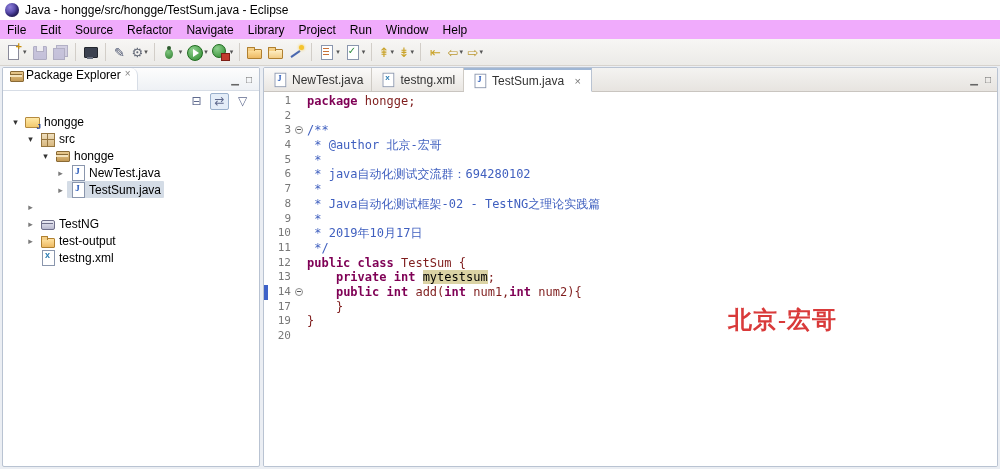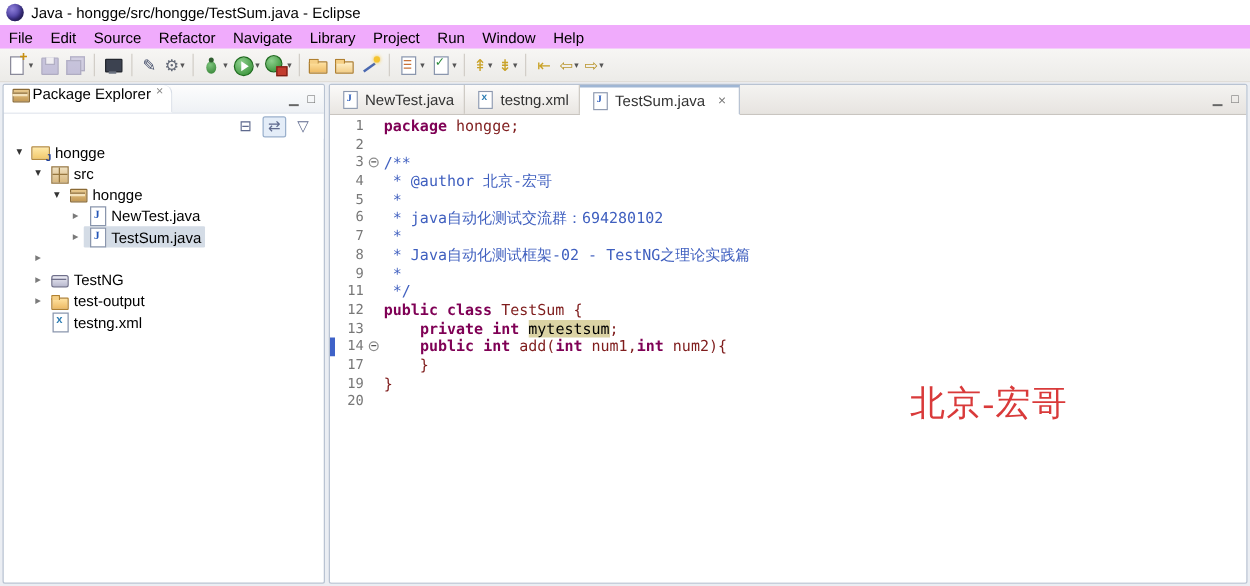--- a/index.html
+++ b/index.html
@@ -117,21 +117,21 @@
   .foldcol{width:14px;flex:none;position:relative}
   .fold-circle{position:absolute;left:2px;top:3px;width:8px;height:8px;border:1px solid #8d8d8d;border-radius:50%;background:#fff}
   .fold-circle::after{content:"";position:absolute;left:1px;top:2px;width:4px;height:1px;background:#555}
   .ct{flex:1}
   .tk-k{color:var(--kw,#7F0055);font-weight:bold}
   .tk-c{color:var(--cm,#3F5FBF)}
   .tk-p{color:#7f1d1d}
   .tk-h{background:var(--occ,#DBD3A4)}
   .caret{display:inline-block;width:1.5px;height:12px;background:#000;vertical-align:-2px}
   .watermark{position:absolute;left:464px;top:212px;font-family:"Liberation Serif","DejaVu Serif",serif;
-    font-size:28px;font-weight:normal;letter-spacing:1px}
+    font-size:24px;font-weight:bold;letter-spacing:1px}
 </style>
 </head>
 <body>
 
 <div class="titlebar">
   <span class="eclipse-logo"></span>
   <span class="title-text">Java - hongge/src/hongge/TestSum.java - Eclipse</span>
 </div>
 
 <div class="menubar">
@@ -331,20 +331,21 @@
       <div>
           <div class="cl"><span class="diffcol"></span><span class="lncol">1</span><span class="foldcol"></span><span class="ct"><span class="tk-k">package</span><span class="tk-p"> hongge;</span></span></div>
           <div class="cl"><span class="diffcol"></span><span class="lncol">2</span><span class="foldcol"></span><span class="ct"></span></div>
           <div class="cl"><span class="diffcol"></span><span class="lncol">3</span><span class="foldcol"><span class="fold-circle"></span></span><span class="ct"><span class="tk-c">/**</span></span></div>
           <div class="cl"><span class="diffcol"></span><span class="lncol">4</span><span class="foldcol"></span><span class="ct"><span class="tk-c"> * @author 北京-宏哥</span></span></div>
           <div class="cl"><span class="diffcol"></span><span class="lncol">5</span><span class="foldcol"></span><span class="ct"><span class="tk-c"> *</span></span></div>
           <div class="cl"><span class="diffcol"></span><span class="lncol">6</span><span class="foldcol"></span><span class="ct"><span class="tk-c"> * java自动化测试交流群：694280102</span></span></div>
           <div class="cl"><span class="diffcol"></span><span class="lncol">7</span><span class="foldcol"></span><span class="ct"><span class="tk-c"> *</span></span></div>
           <div class="cl"><span class="diffcol"></span><span class="lncol">8</span><span class="foldcol"></span><span class="ct"><span class="tk-c"> * Java自动化测试框架-02 - TestNG之理论实践篇</span></span></div>
           <div class="cl"><span class="diffcol"></span><span class="lncol">9</span><span class="foldcol"></span><span class="ct"><span class="tk-c"> *</span></span></div>
+          <div class="cl"><span class="diffcol"></span><span class="lncol">10</span><span class="foldcol"></span><span class="ct"><span class="tk-c"> * 2019年10月17日</span></span></div>
           <div class="cl"><span class="diffcol"></span><span class="lncol">11</span><span class="foldcol"></span><span class="ct"><span class="tk-c"> */</span></span></div>
           <div class="cl"><span class="diffcol"></span><span class="lncol">12</span><span class="foldcol"></span><span class="ct"><span class="tk-k">public</span><span class="tk-p"> </span><span class="tk-k">class</span><span class="tk-p"> TestSum {</span></span></div>
           <div class="cl"><span class="diffcol"></span><span class="lncol">13</span><span class="foldcol"></span><span class="ct"><span class="tk-p">    </span><span class="tk-k">private</span><span class="tk-p"> </span><span class="tk-k">int</span><span class="tk-p"> </span><span class="tk-h">mytestsum</span><span class="tk-p">;</span></span></div>
           <div class="cl changed"><span class="diffcol"></span><span class="lncol">14</span><span class="foldcol"><span class="fold-circle"></span></span><span class="ct"><span class="tk-p">    </span><span class="tk-k">public</span><span class="tk-p"> </span><span class="tk-k">int</span><span class="tk-p"> add(</span><span class="tk-k">int</span><span class="tk-p"> num1,</span><span class="tk-k">int</span><span class="tk-p"> num2){</span></span></div>
           <div class="cl"><span class="diffcol"></span><span class="lncol">17</span><span class="foldcol"></span><span class="ct"><span class="tk-p">    }</span></span></div>
           <div class="cl"><span class="diffcol"></span><span class="lncol">19</span><span class="foldcol"></span><span class="ct"><span class="tk-p">}</span></span></div>
           <div class="cl"><span class="diffcol"></span><span class="lncol">20</span><span class="foldcol"></span><span class="ct"></span></div>
         </div>
       <div class="watermark" style="color: rgb(217, 58, 58);">北京-宏哥</div>
     </div>

